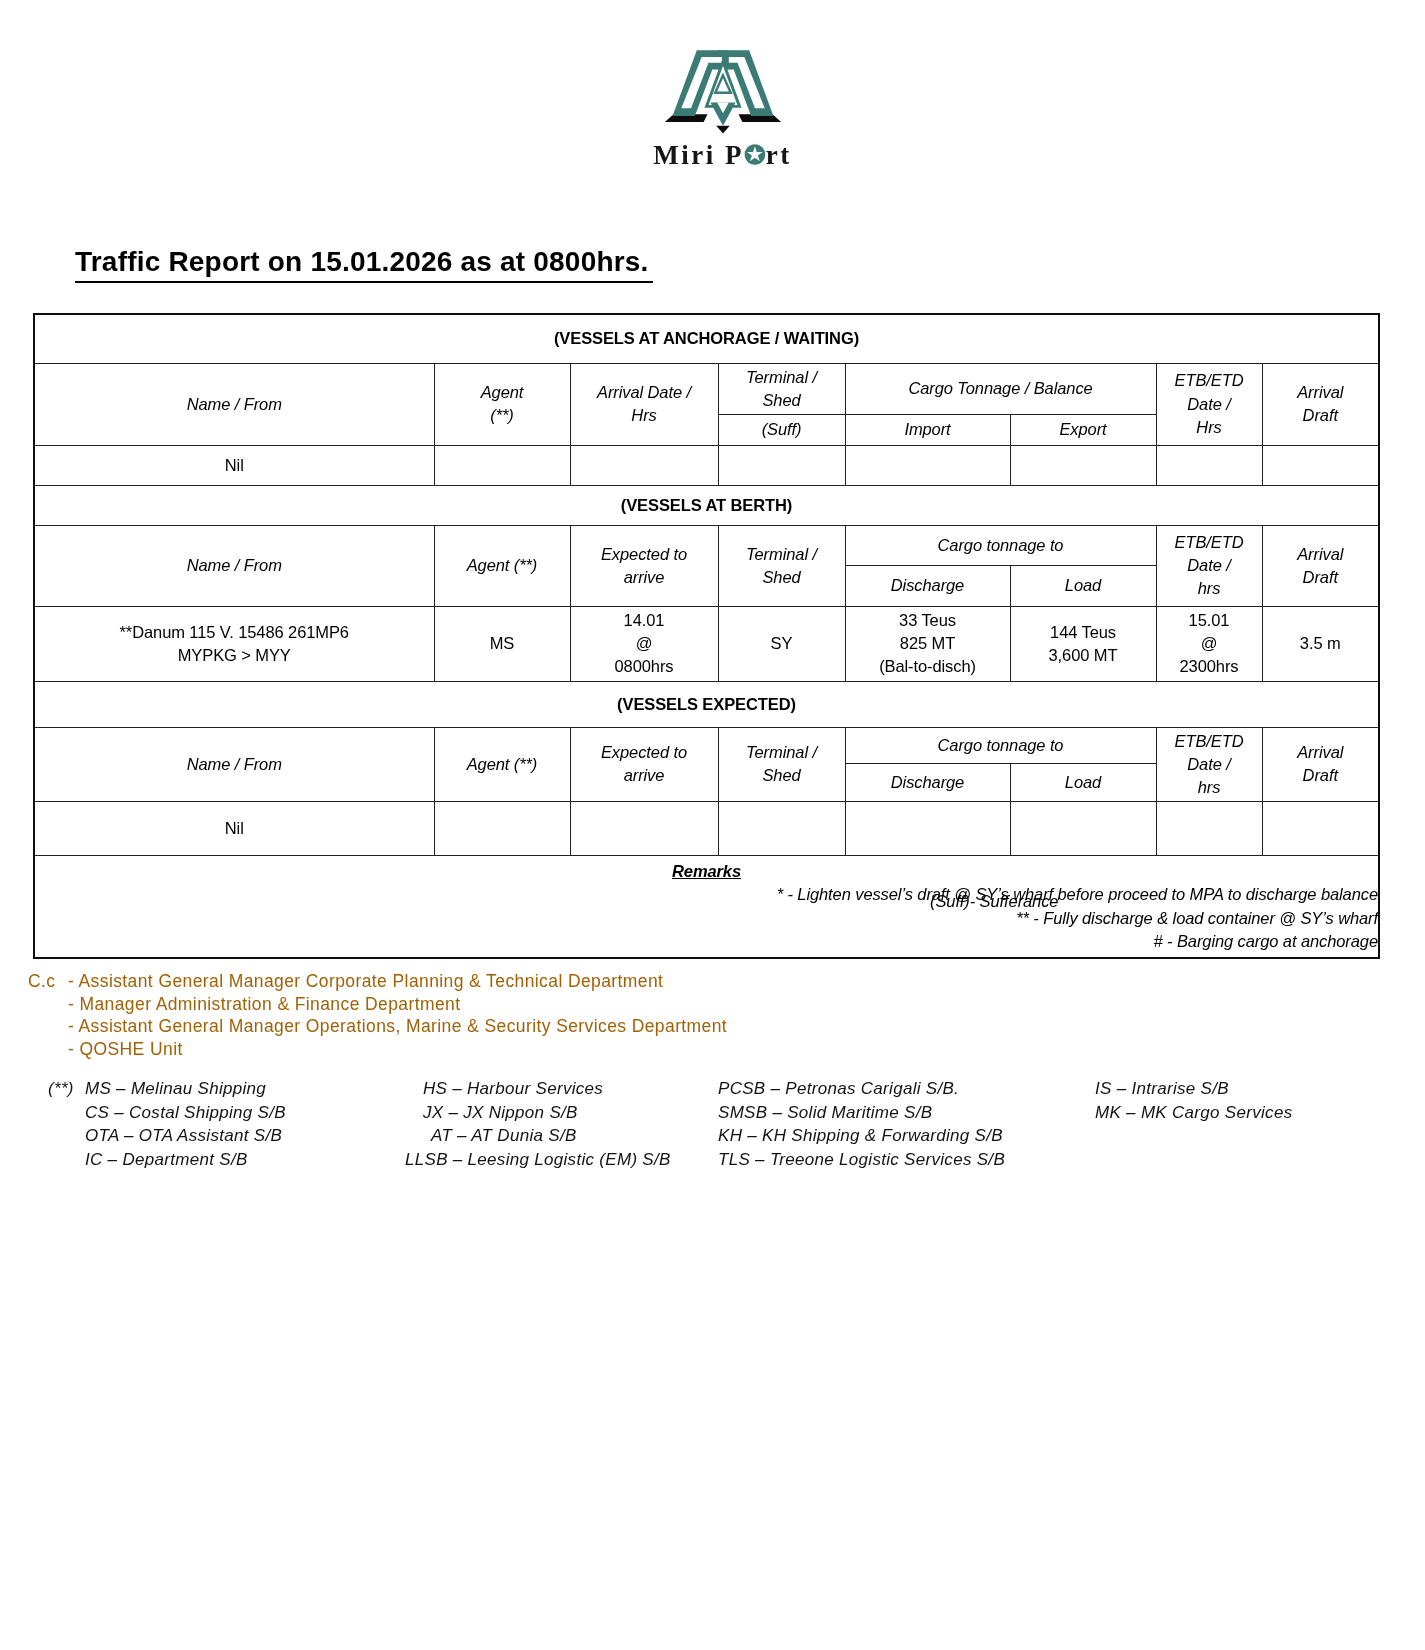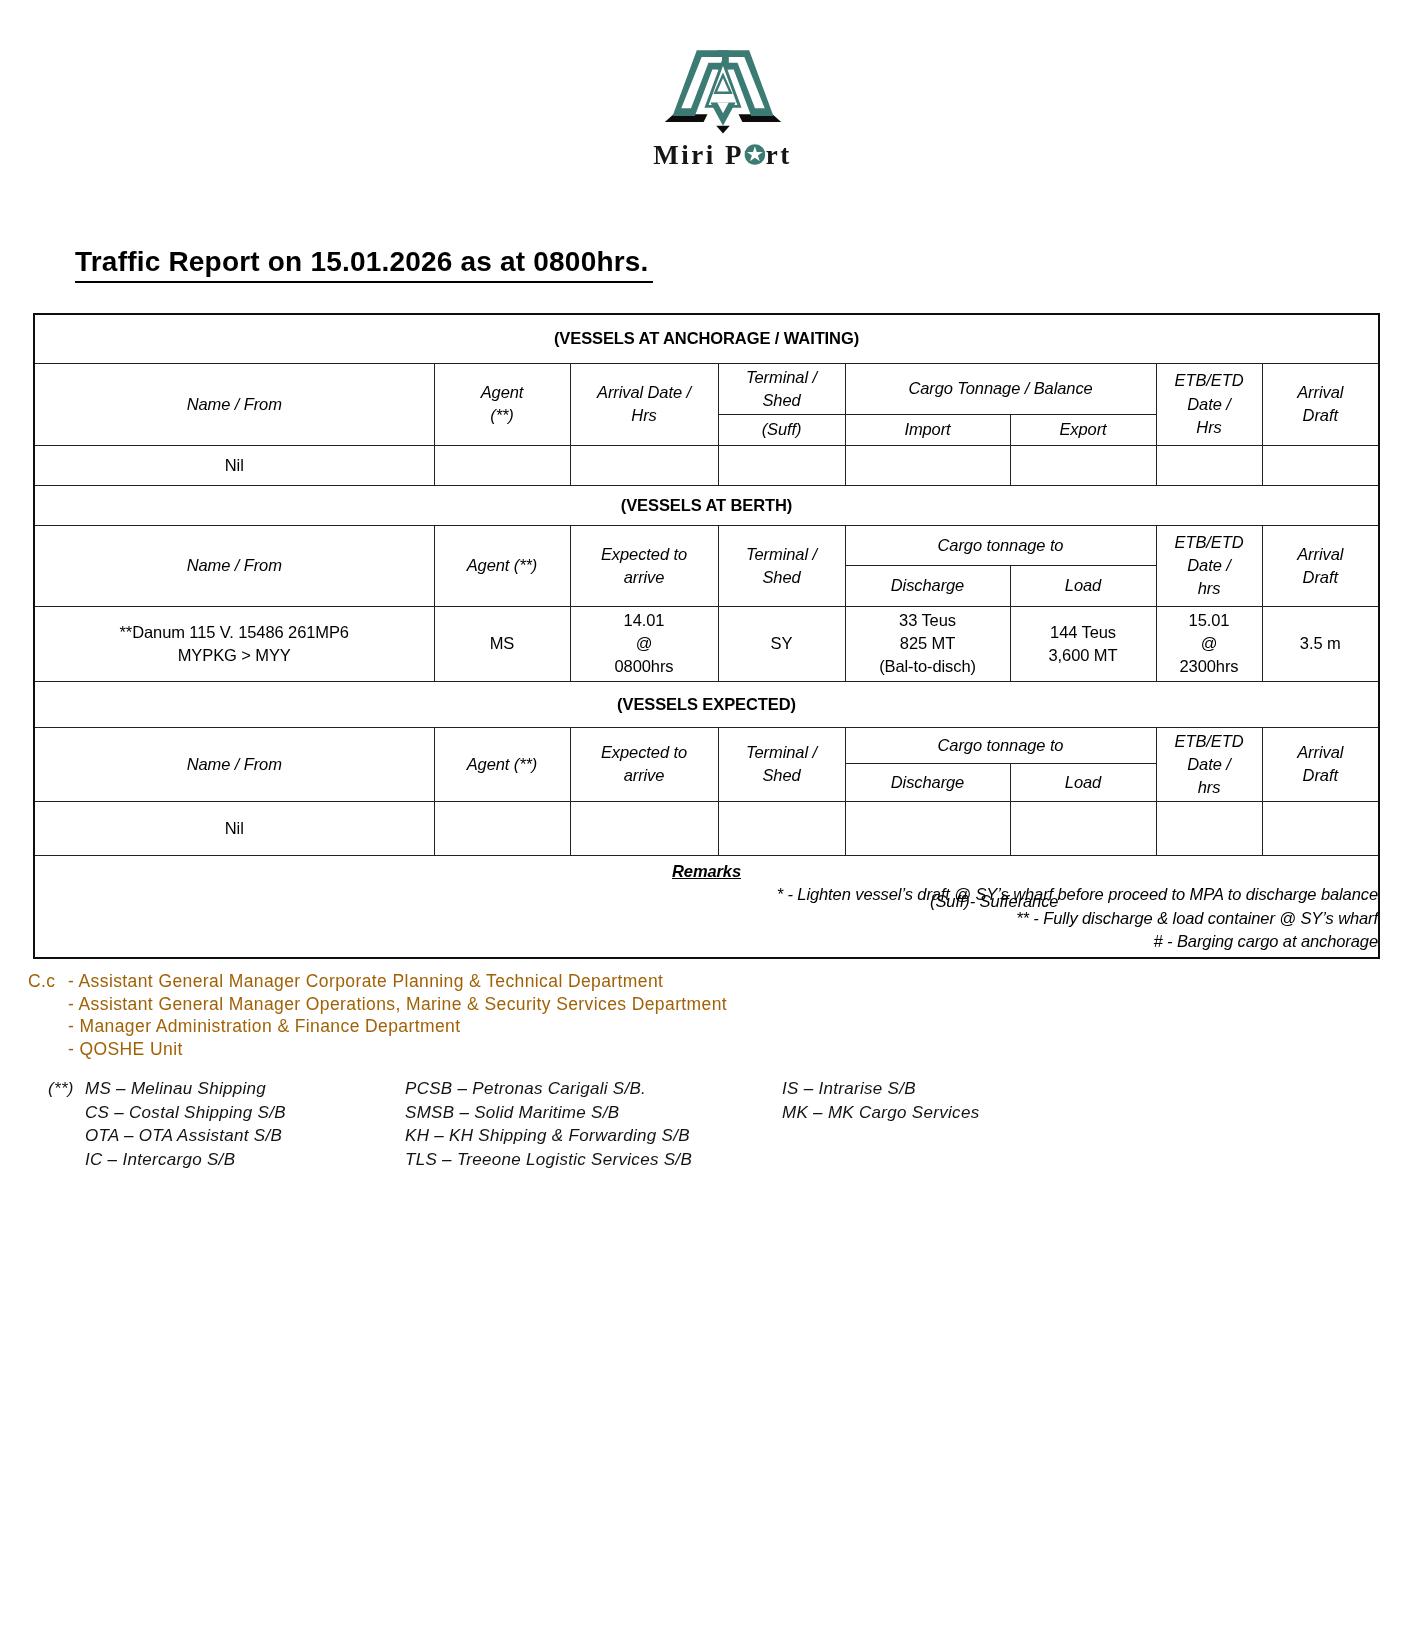--- a/index.html
+++ b/index.html
@@ -215,43 +215,49 @@
       <span class="suff-note">(Suff)- Sufferance</span>
       <div class="remark-line">** - Fully discharge &amp; load container @ SY’s wharf</div>
       <div class="remark-line"># - Barging cargo at anchorage</div>
     </td>
   </tr>
 </tbody>
   </table>
 
 <div class="cc-block">
   <div><span class="cc-prefix">C.c</span><span>- Assistant General Manager Corporate Planning &amp; Technical Department</span></div>
+  <div class="cc-item-ind">- Manager Administration &amp; Finance Department</div>
   <div class="cc-item-ind">- Assistant General Manager Operations, Marine &amp; Security Services Department</div>
-  <div class="cc-item-ind">- Manager Administration &amp; Finance Department</div>
   <div class="cc-item-ind">- QOSHE Unit</div>
 </div>
 
 <div class="legend">
   <div class="lg-col1">
     <div class="lg-row">
         <span class="lg-marker">(**)</span>
         <span>MS – Melinau Shipping</span>
       </div>
     <div class="lg-row">
         <span class="lg-marker"></span>
         <span>CS  – Costal Shipping S/B</span>
       </div>
     <div class="lg-row">
         <span class="lg-marker"></span>
         <span>OTA – OTA Assistant S/B</span>
       </div>
     <div class="lg-row">
         <span class="lg-marker"></span>
-        <span>IC  – Intercargo S/B</span>
-      </div>
+        <span>IC  – Department S/B</span>
+      </div>
+  </div>
+  <div class="lg-col2">
+    <div style="padding-left:18px">HS – Harbour Services</div>
+    <div style="padding-left:18px">JX – JX Nippon S/B</div>
+    <div style="padding-left:26px">AT – AT Dunia S/B</div>
+    <div>LLSB – Leesing Logistic (EM) S/B</div>
   </div>
   <div class="lg-col3">
     <div>PCSB – Petronas Carigali S/B.</div>
     <div>SMSB – Solid Maritime S/B</div>
     <div>KH – KH Shipping &amp; Forwarding S/B</div>
     <div>TLS – Treeone Logistic Services S/B</div>
   </div>
   <div class="lg-col4">
     <div>IS – Intrarise S/B</div>
     <div>MK – MK Cargo Services</div>

